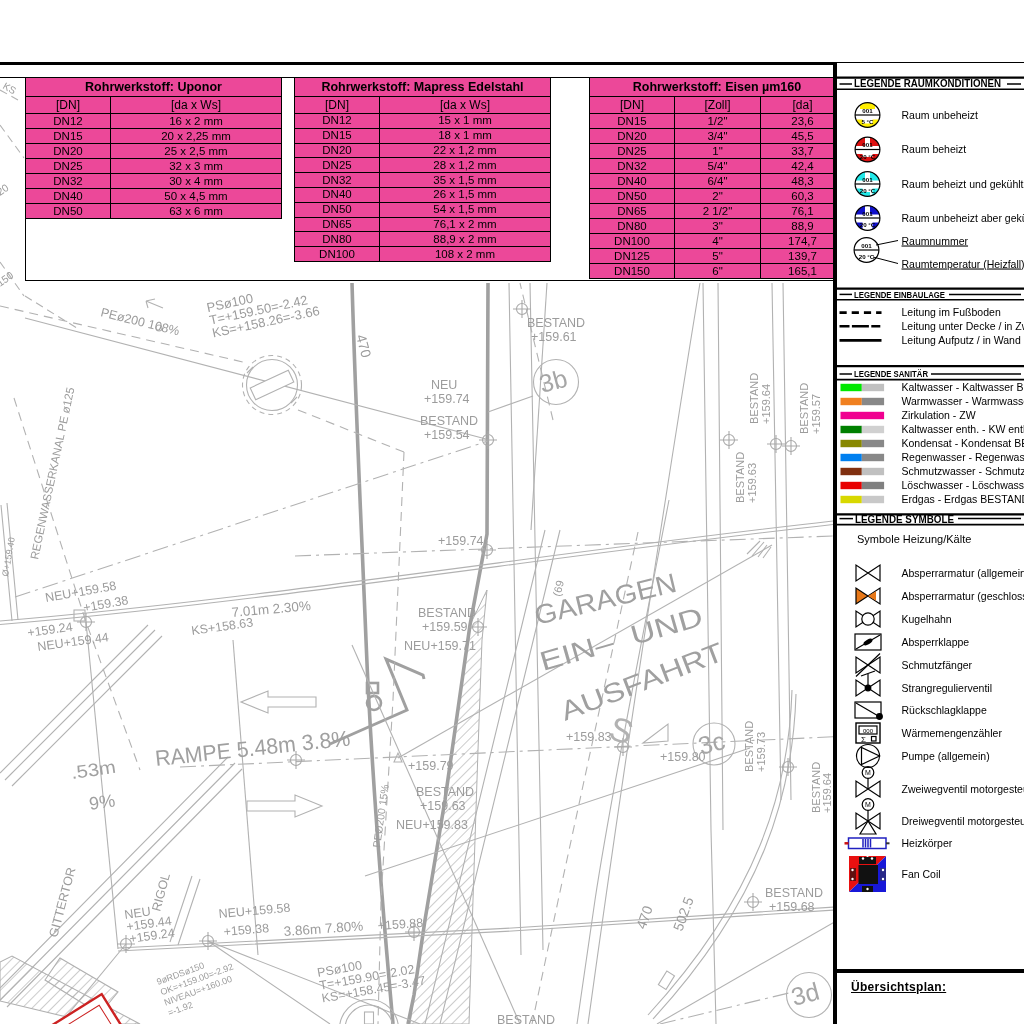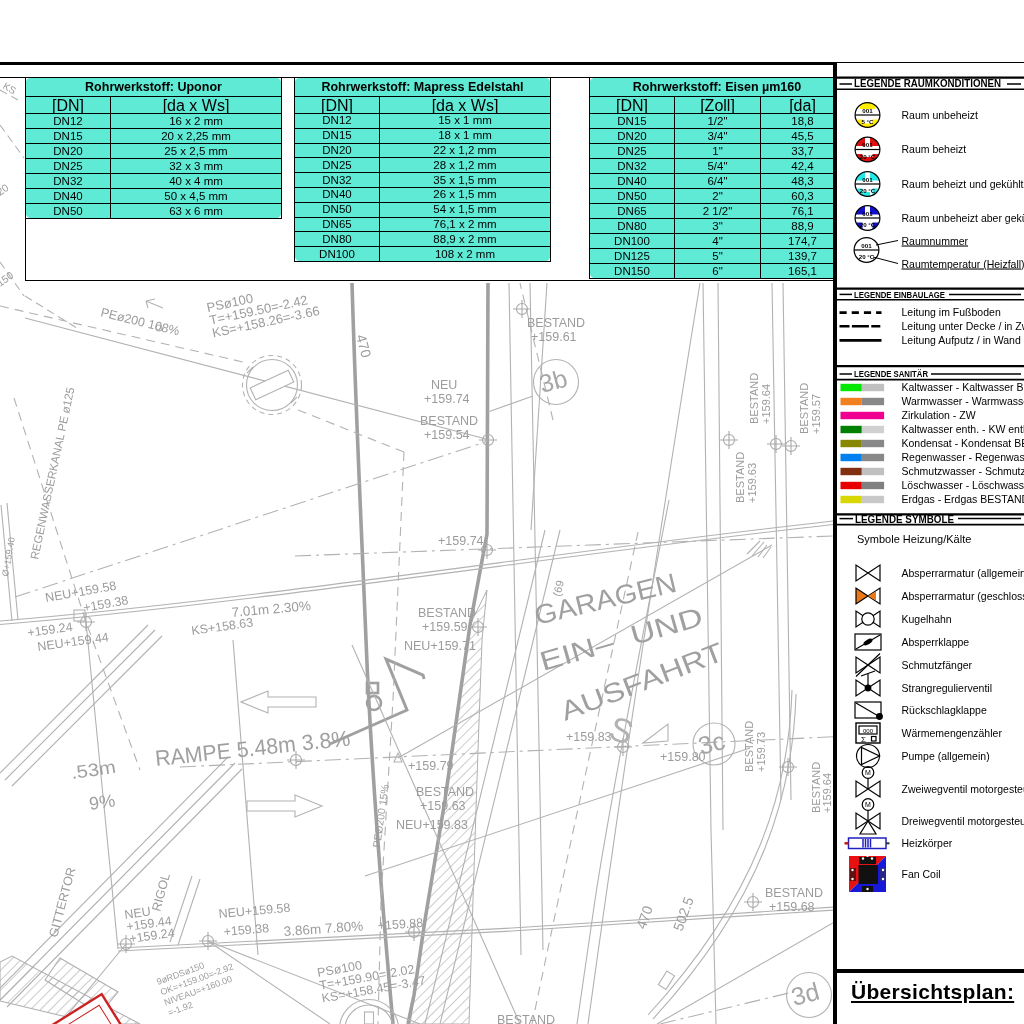--- a/index.html
+++ b/index.html
@@ -1,24 +1,24 @@
 <!DOCTYPE html>
 <html><head>
 <meta charset="utf-8">
 <style>
   html,body{margin:0;padding:0;width:1024px;height:1024px;overflow:hidden;background:#fff;
     font-family:"Liberation Sans", sans-serif;}
   #page{position:absolute;left:0;top:0;width:1024px;height:1024px;overflow:hidden;background:#fff;}
   .abs{position:absolute;}
   .tbox{position:absolute;background:#fff;border:1.2px solid #000;box-sizing:border-box;}
-  table.rt{border-collapse:collapse;width:100%;table-layout:fixed;background:#5eead4;border-radius:8px;}
+  table.rt{border-collapse:collapse;width:100%;table-layout:fixed;background:#ec4899;}
   table.rt td{border:1px solid #000;padding:0;text-align:center;color:#000;
      font-size:11.5px;line-height:13px;height:14px;overflow:hidden;white-space:nowrap;}
   table.rt td.tt{font-weight:bold;font-size:12.5px;height:18px;}
-  table.rt td.hd{font-size:16px;height:16px;}
+  table.rt td.hd{font-size:12px;height:16px;}
   table.rt.t2 td{height:13.8px;}
   table.rt.t2 td.tt{height:18px;}
   table.rt.t2 td.hd{height:16px;}
 </style>
 </head>
 <body>
 <div id="page">
 
   <svg class="abs" style="left:0;top:0;" width="1024" height="1024" viewBox="0 0 1024 1024">
     <defs>
@@ -326,21 +326,21 @@
       <tr>
             <td>DN20</td>
             <td>25 x 2,5 mm</td>
           </tr>
       <tr>
             <td>DN25</td>
             <td>32 x 3 mm</td>
           </tr>
       <tr>
             <td>DN32</td>
-            <td>40 x 4 mm</td>
+            <td>30 x 4 mm</td>
           </tr>
       <tr>
             <td>DN40</td>
             <td>50 x 4,5 mm</td>
           </tr>
       <tr>
             <td>DN50</td>
             <td>63 x 6 mm</td>
           </tr>
     </tbody>
@@ -417,21 +417,21 @@
             <td class="tt" colspan="3">Rohrwerkstoff: Eisen µm160</td>
           </tr>
       <tr>
             <td class="hd">[DN]</td>
             <td class="hd">[Zoll]</td>
             <td class="hd">[da]</td>
           </tr>
       <tr>
             <td>DN15</td>
             <td>1/2"</td>
-            <td>18,8</td>
+            <td>23,6</td>
           </tr>
       <tr>
             <td>DN20</td>
             <td>3/4"</td>
             <td>45,5</td>
           </tr>
       <tr>
             <td>DN25</td>
             <td>1"</td>
             <td>33,7</td>
@@ -724,15 +724,15 @@
       <text x="901.5" y="760">Pumpe (allgemein)</text>
       <text x="901.5" y="793">Zweiwegventil motorgesteuert</text>
       <text x="901.5" y="825">Dreiwegventil motorgesteuert</text>
       <text x="901.5" y="847">Heizkörper</text>
       <text x="901.5" y="877.5">Fan Coil</text>
     </g>
     </g>
   </svg>
   <div class="abs" style="left:833px;top:63px;width:3.5px;height:961px;background:#000;"></div>
   <div class="abs" style="left:836px;top:969px;width:188px;height:3.5px;background:#000;"></div>
-  <div class="abs" style="left:851px;top:980px;font-size:21px;font-weight:bold;text-decoration:underline;color:#000;letter-spacing:0.3px;">Übersichtsplan:</div>
+  <div class="abs" style="left:851px;top:980px;font-size:12px;font-weight:bold;text-decoration:underline;color:#000;letter-spacing:0.3px;">Übersichtsplan:</div>
 
 </div>
 
 </body></html>

